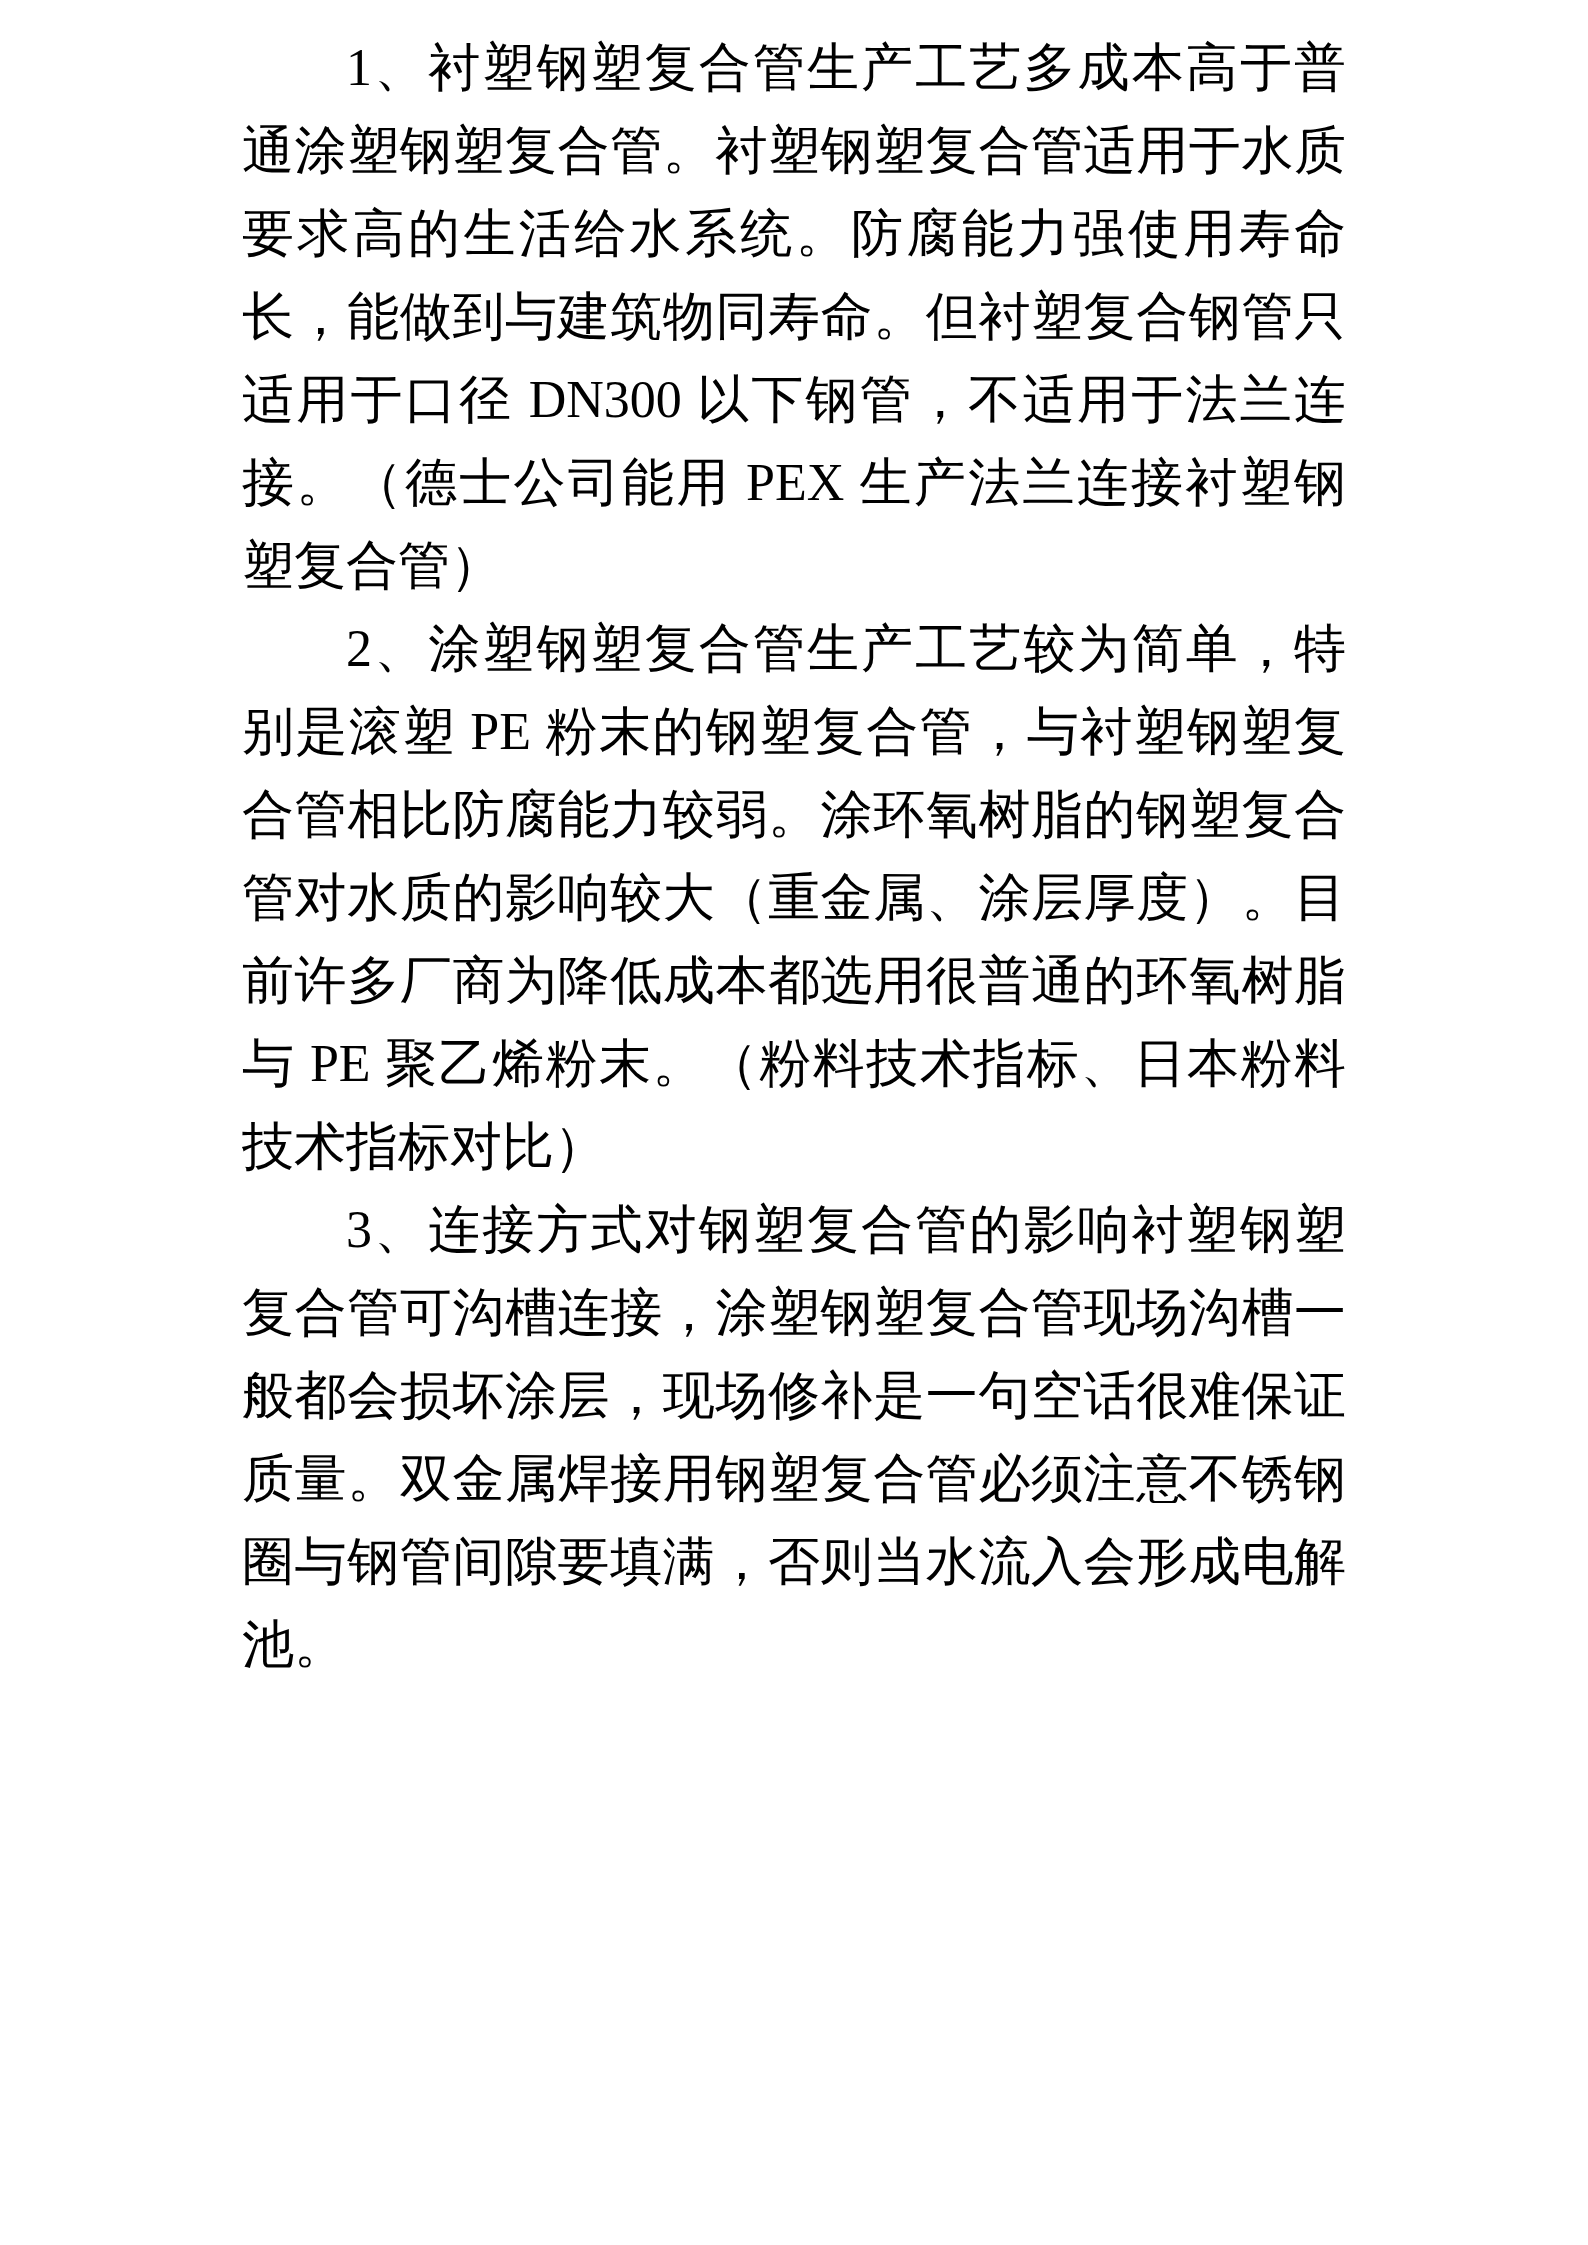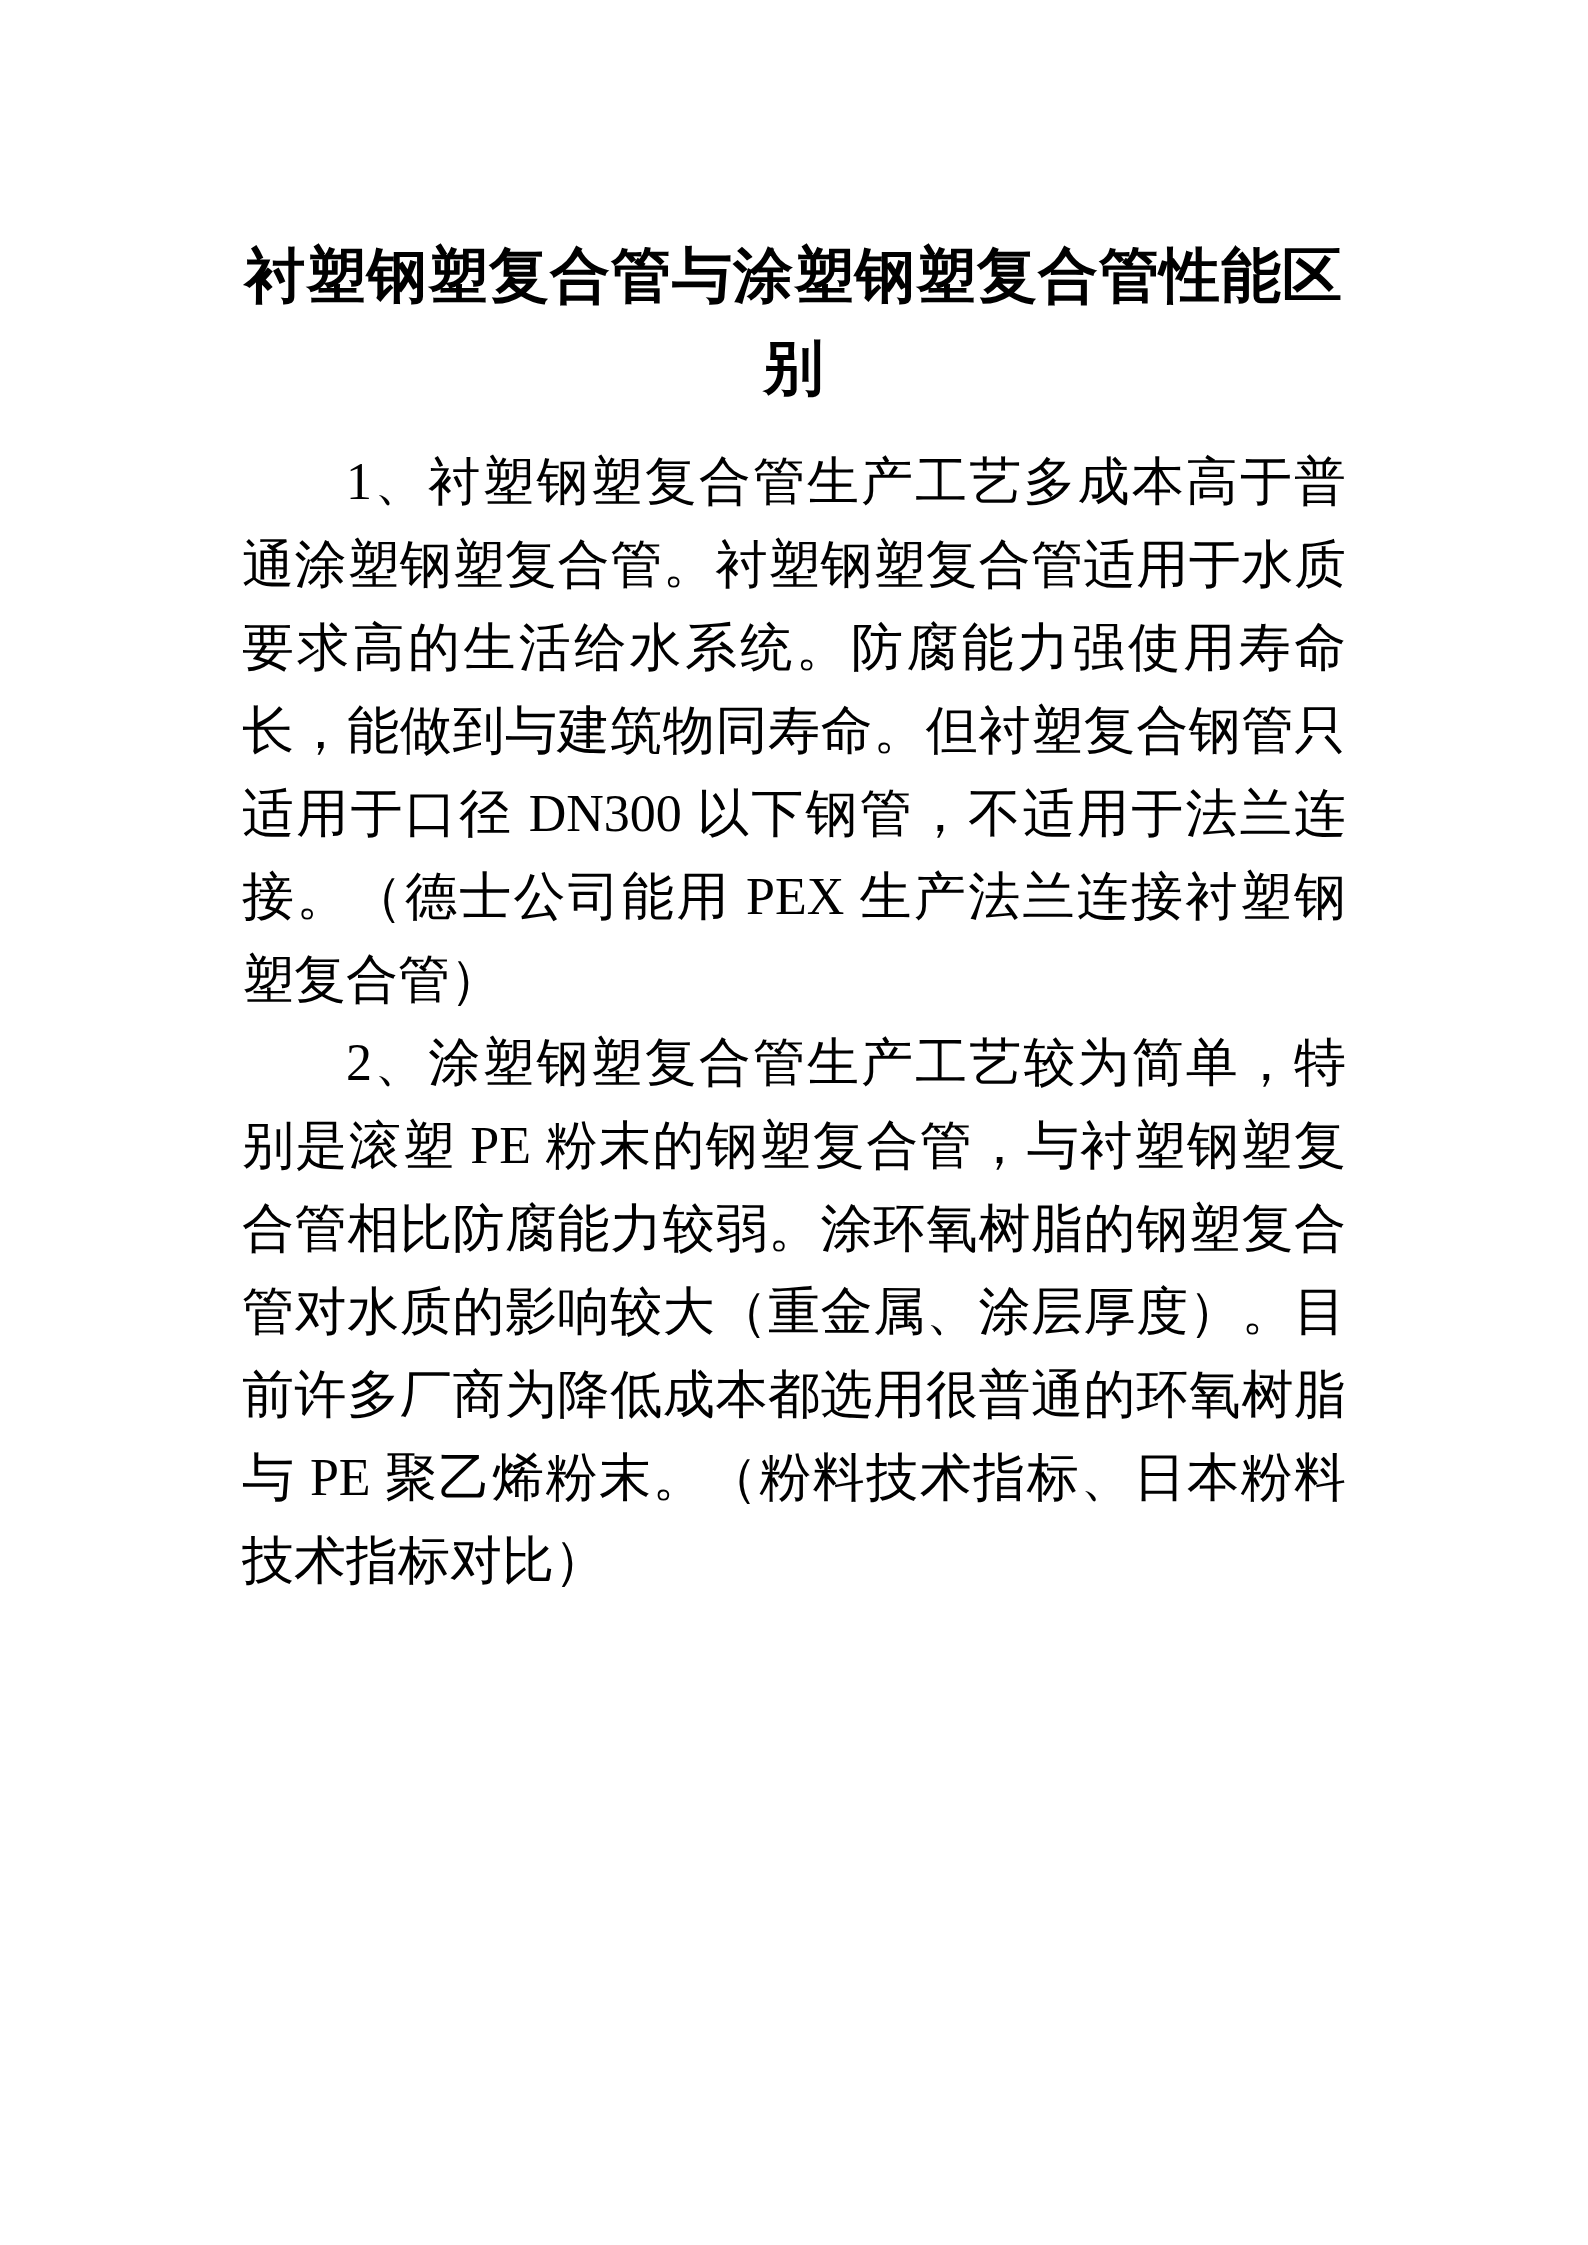--- a/index.html
+++ b/index.html
@@ -41,19 +41,19 @@
     text-justify: inter-ideograph;
     text-align-last: left;
     word-break: break-all;
   }
 </style>
 </head>
 <body>
 
 <div class="page">
   <div class="content">
-    <h1 class="doc-title">衬塑钢塑复合管与涂塑钢塑复合管性能区别</h1>
     <div class="doc-body">
       <p>1、衬塑钢塑复合管生产工艺多成本高于普通涂塑钢塑复合管。衬塑钢塑复合管适用于水质要求高的生活给水系统。防腐能力强使用寿命长，能做到与建筑物同寿命。但衬塑复合钢管只适用于口径 DN300 以下钢管，不适用于法兰连接。（德士公司能用 PEX 生产法兰连接衬塑钢塑复合管）</p>
       <p>2、涂塑钢塑复合管生产工艺较为简单，特别是滚塑 PE 粉末的钢塑复合管，与衬塑钢塑复合管相比防腐能力较弱。涂环氧树脂的钢塑复合管对水质的影响较大（重金属、涂层厚度）。目前许多厂商为降低成本都选用很普通的环氧树脂与 PE 聚乙烯粉末。（粉料技术指标、日本粉料技术指标对比）</p>
+      <p>3、连接方式对钢塑复合管的影响衬塑钢塑复合管可沟槽连接，涂塑钢塑复合管现场沟槽一般都会损坏涂层，现场修补是一句空话很难保证质量。双金属焊接用钢塑复合管必须注意不锈钢圈与钢管间隙要填满，否则当水流入会形成电解池。</p>
     </div>
   </div>
 </div>
 
 </body></html>

